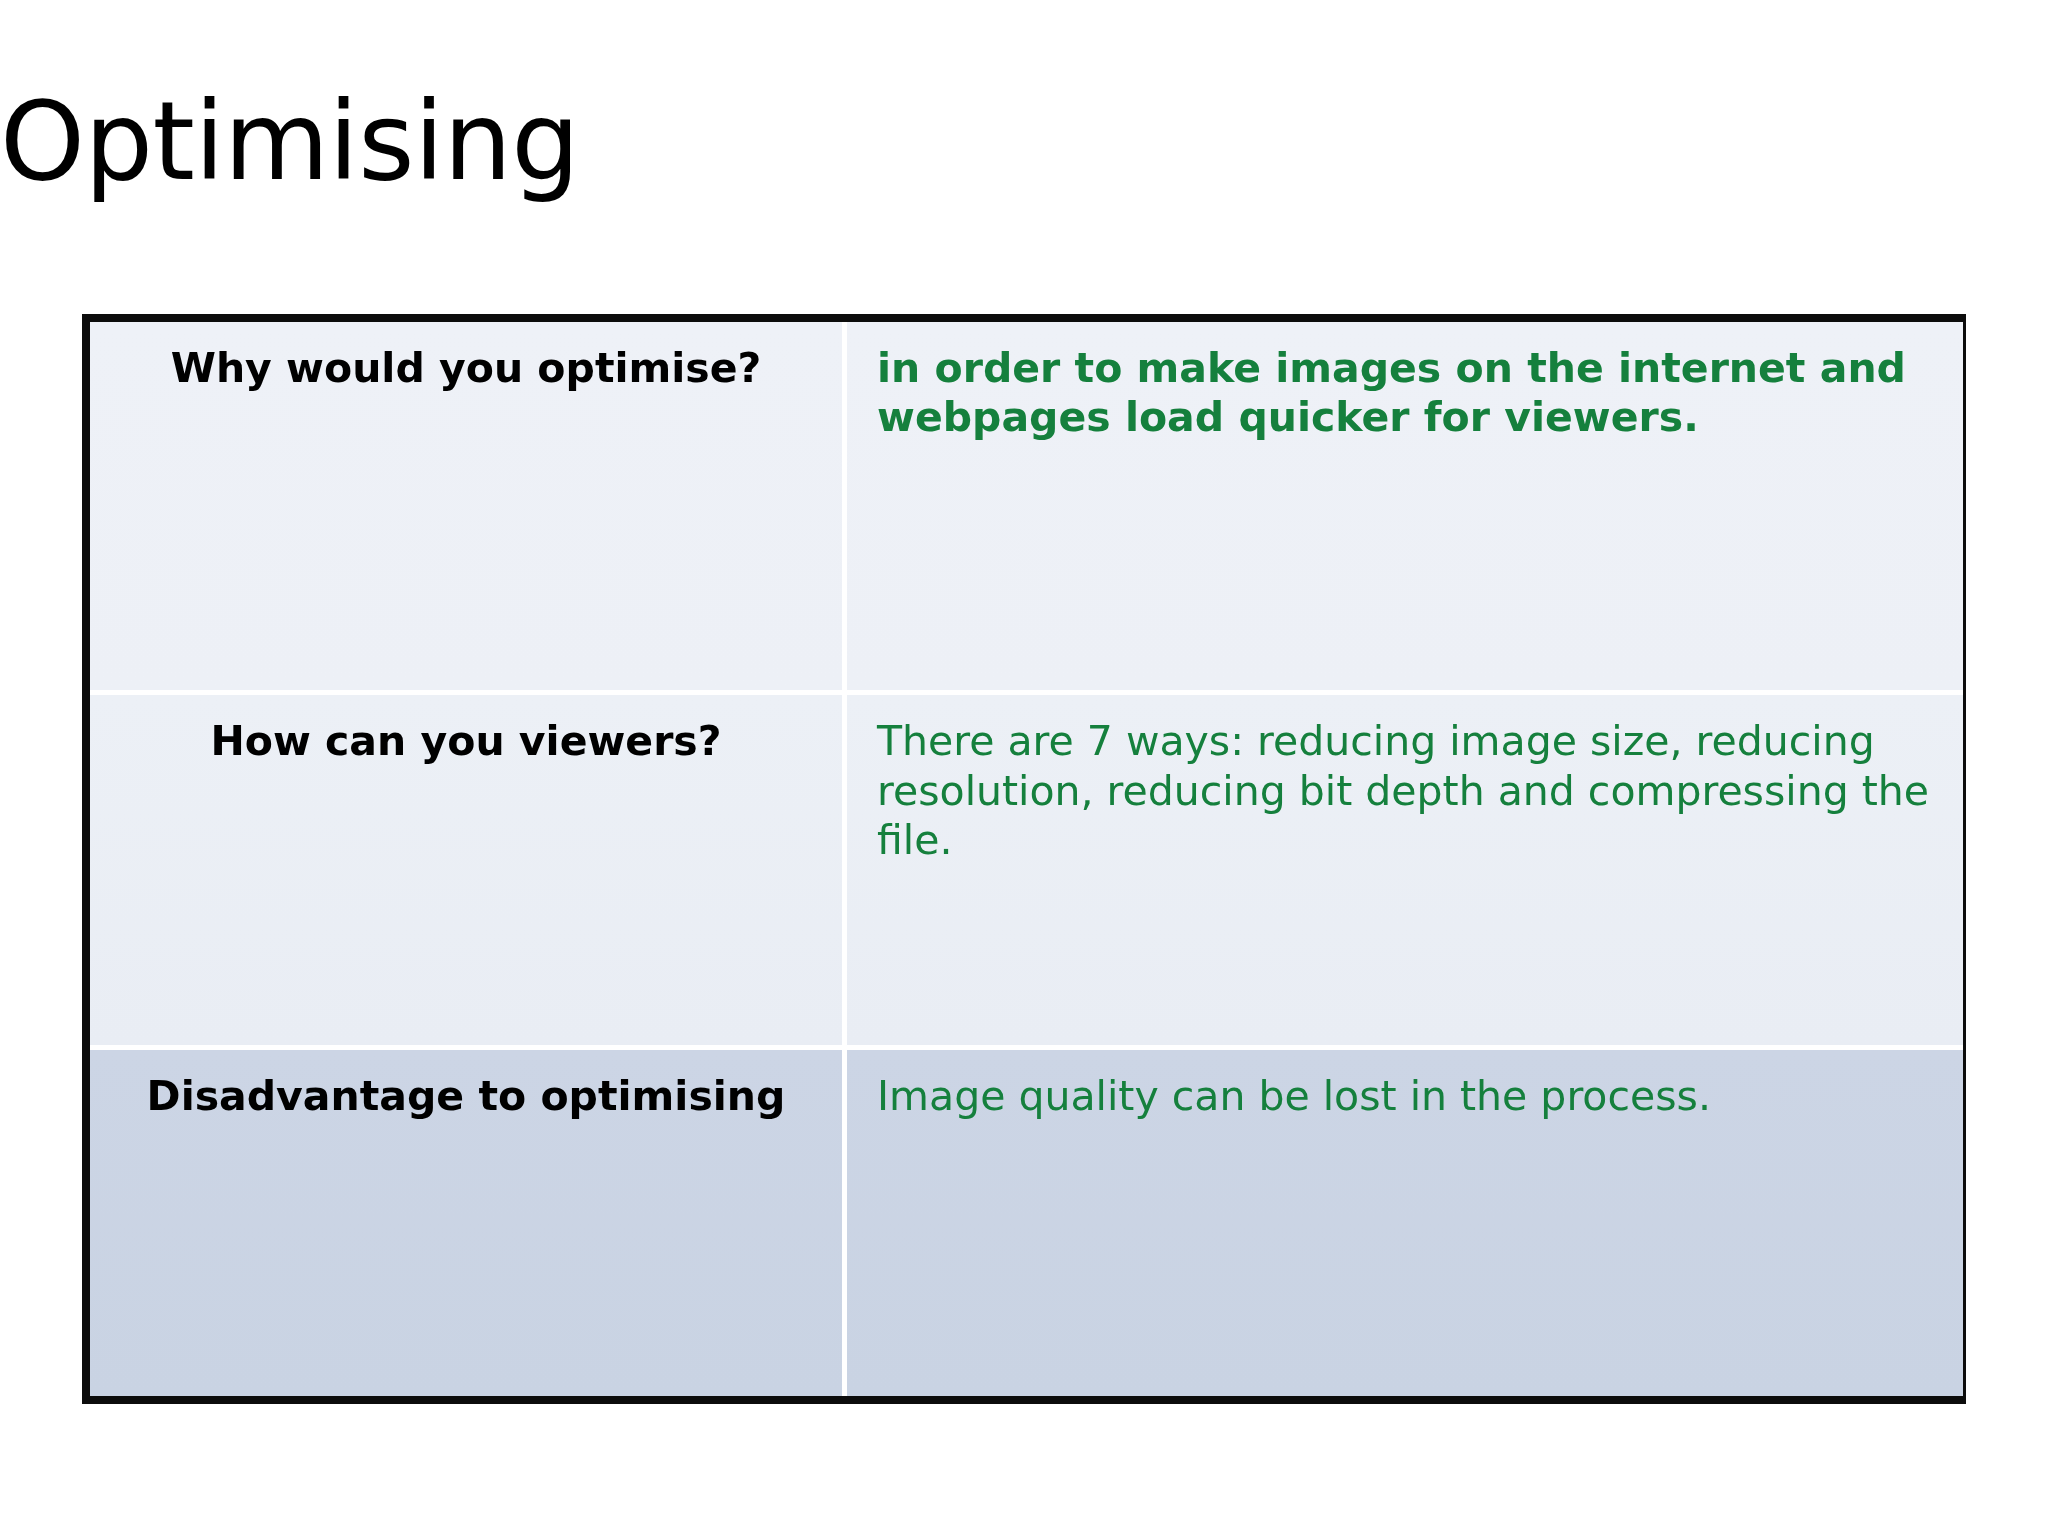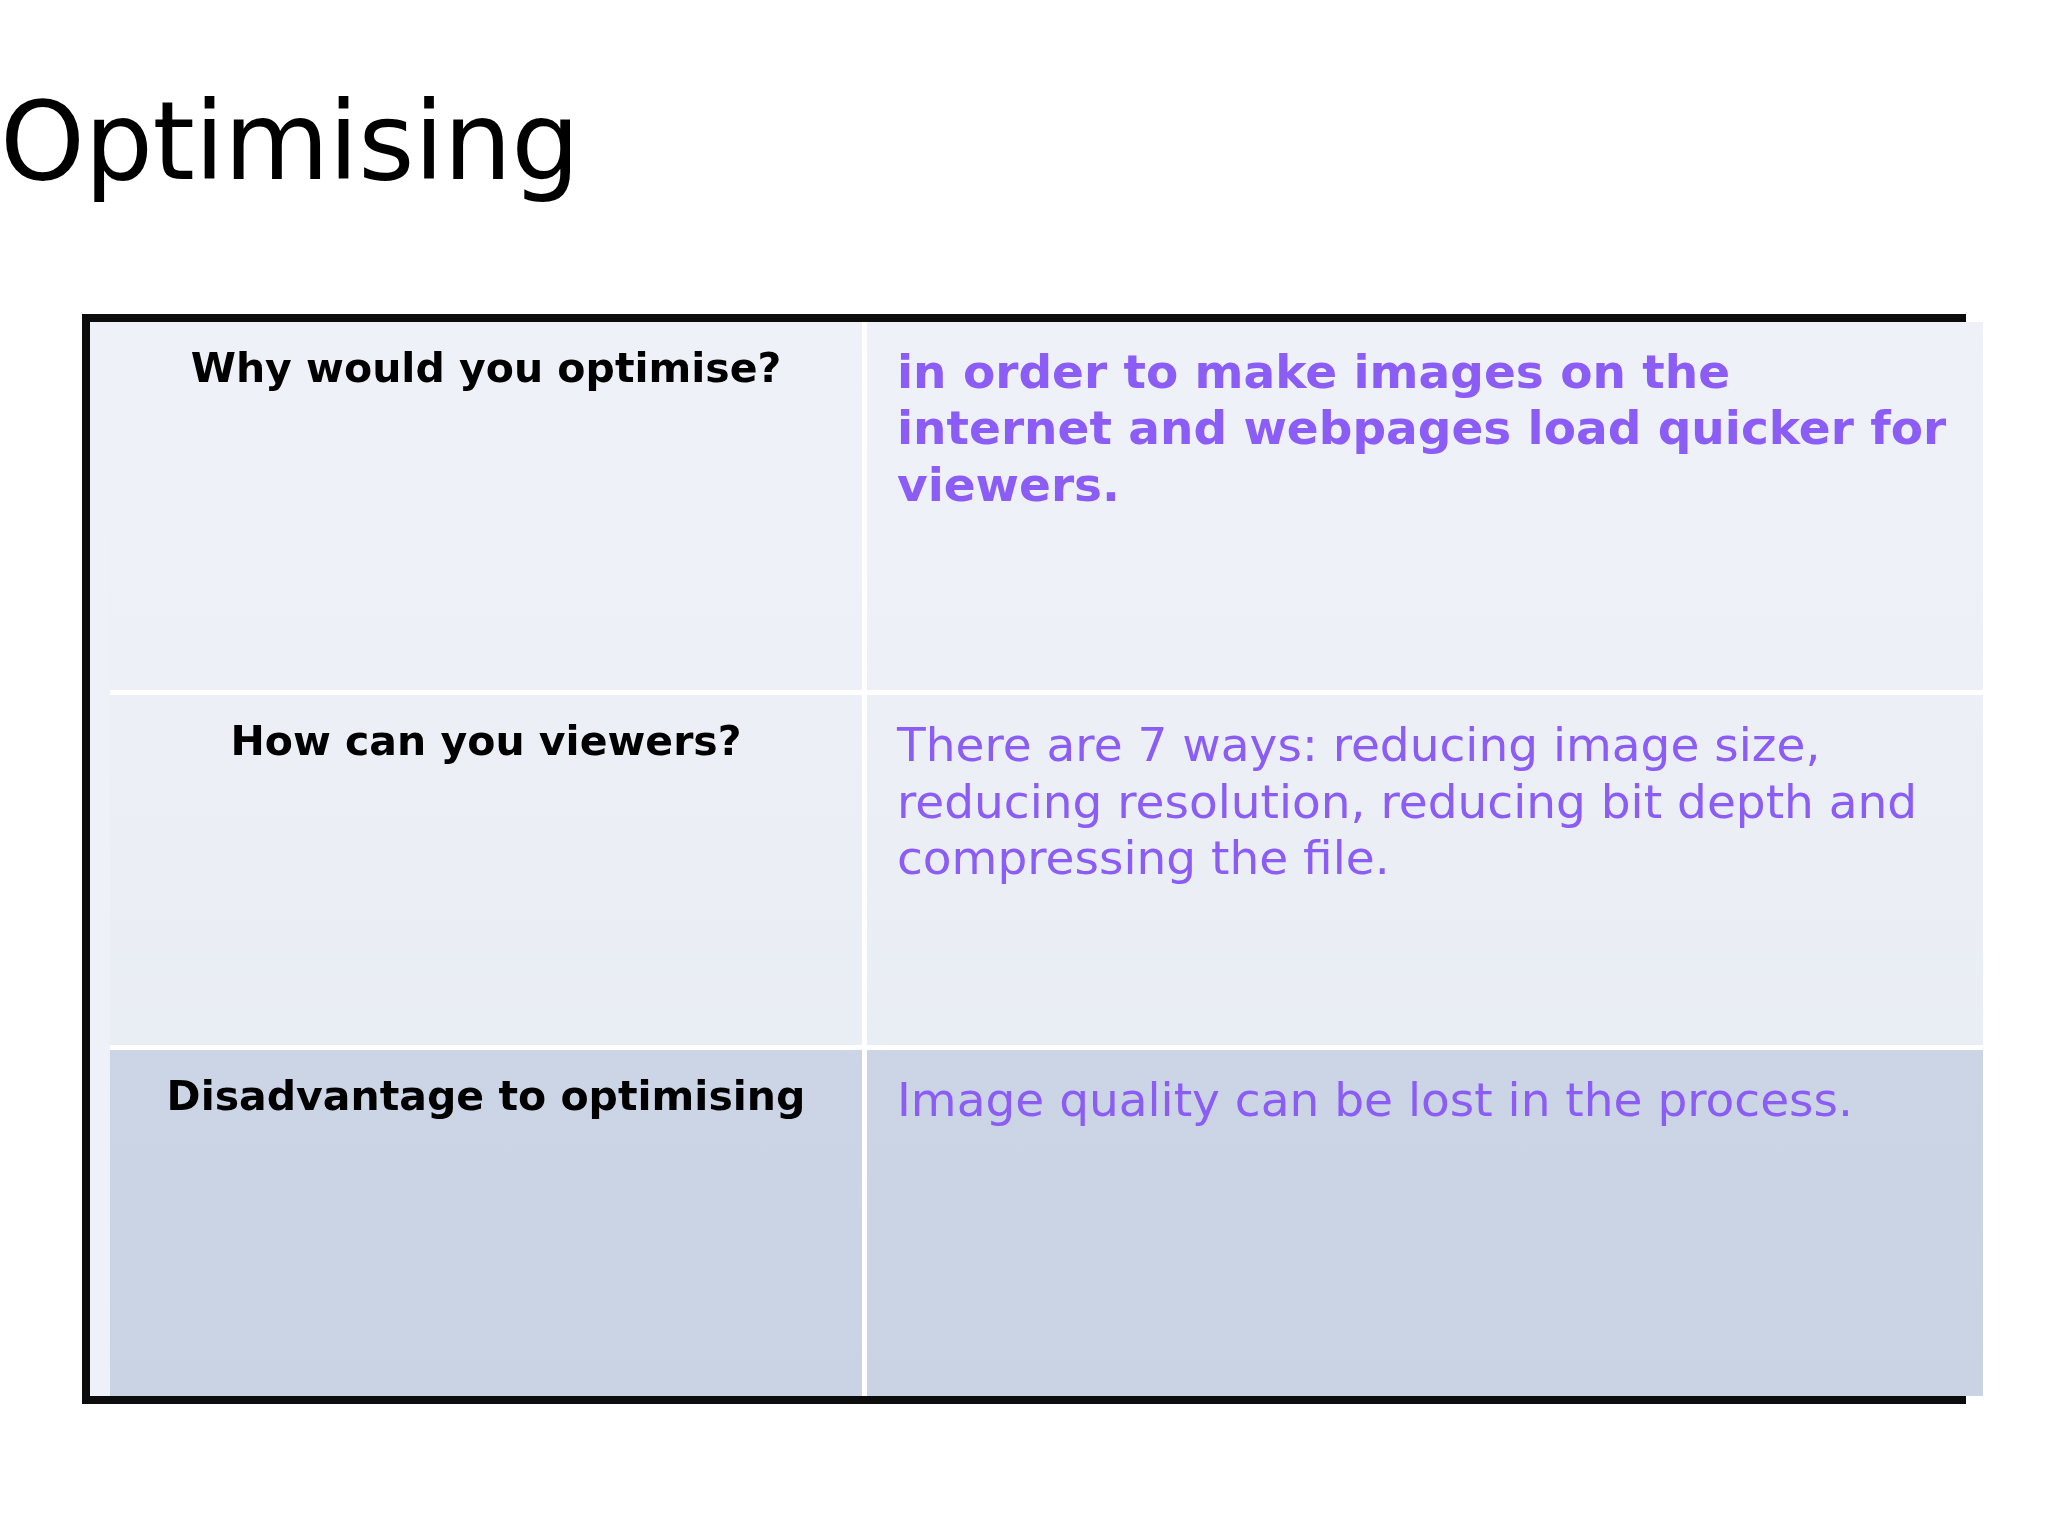--- a/index.html
+++ b/index.html
@@ -38,21 +38,20 @@
   
   .table-wrap {
     position: absolute;
     left: 82px;
     top: 314px;
     width: 1884px;
     height: 1090px;
     border: 8px solid #0c0c0c;
     box-sizing: border-box;
     background: #eef1f7;
-    padding-left: 20px;
   }
 
   .tbl {
     width: 100%;
     height: 100%;
     border-collapse: collapse;
     table-layout: fixed;
   }
 
   .tbl tr { }
@@ -99,23 +98,23 @@
     font-size: 41px;
     line-height: 1.20;
     color: #000000;
     text-align: center;
     padding: 22px 26px 0 26px;
   }
 
   
   .a-text {
     font-family: "DejaVu Sans", sans-serif;
-    font-size: 47px;
+    font-size: 41px;
     line-height: 1.20;
-    color: #8b5cf6;
+    color: #15803d;
     text-align: left;
     padding: 22px 24px 0 30px;
   }
   .a-text.bold { font-weight: bold; }
 
   .h1 { height: 279px; }
   .h2 { height: 267px; }
   .h3 { height: 263px; }
   .h4 { height: 262px; }
 </style>

